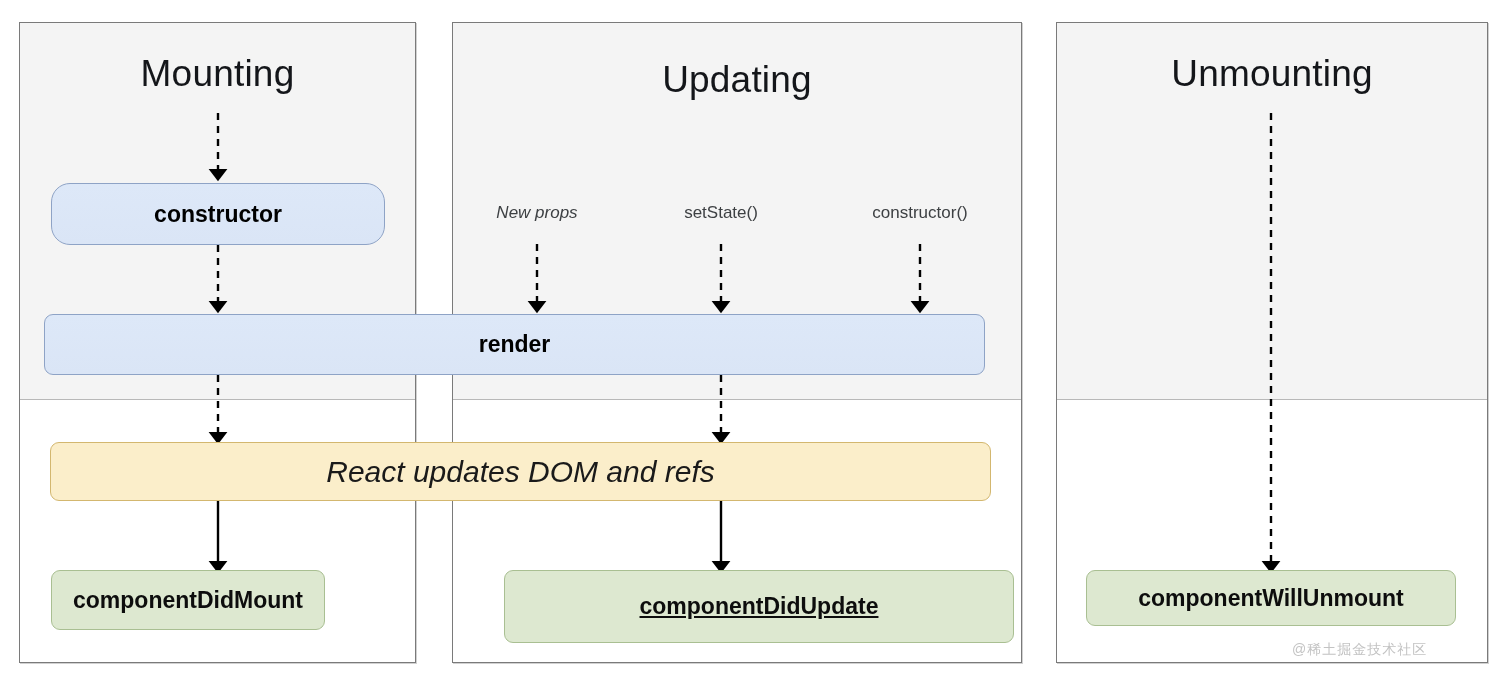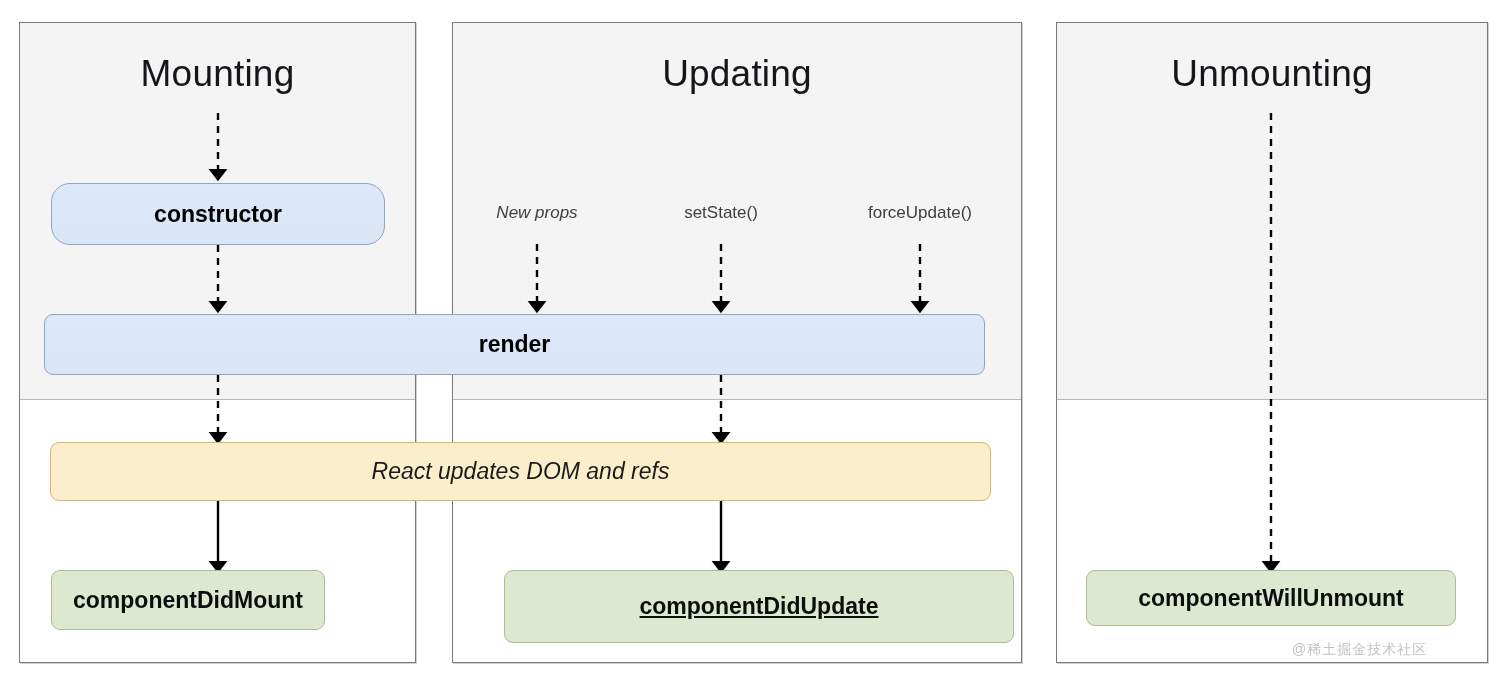--- a/index.html
+++ b/index.html
@@ -67,21 +67,21 @@
     background: #dde8d0;
     border: 1.6px solid #a9bf92;
     color: #0d0d0d;
     font-size: 23px;
     font-weight: bold;
   }
   .node-yellow {
     background: #fbeeca;
     border: 1.6px solid #d3b76f;
     color: #1a1a1a;
-    font-size: 23px;
+    font-size: 30px;
     font-style: italic;
     font-weight: normal;
   }
 
   
   .trigger {
     position: absolute;
     text-align: center;
     font-size: 17px;
     color: #3d4043;
@@ -114,21 +114,21 @@
 
 <div id="stage">
 
   <div class="panel" style="left:19px; top:22px; width:397px; height:641px;">
     <div class="panel-top" style="height:377px;"></div>
     <div class="panel-title" style="top:30px;">Mounting</div>
   </div>
 
   <div class="panel" style="left:452px; top:22px; width:570px; height:641px;">
     <div class="panel-top" style="height:377px;"></div>
-    <div class="panel-title" style="top:30px;">Updating</div>
+    <div class="panel-title" style="top:36px;">Updating</div>
   </div>
 
   <div class="panel" style="left:1056px; top:22px; width:432px; height:641px;">
     <div class="panel-top" style="height:377px;"></div>
     <div class="panel-title" style="top:30px;">Unmounting</div>
   </div>
 
   <svg id="arrows" viewBox="0 0 1512 688" xmlns="http://www.w3.org/2000/svg">
     <defs>
       <marker id="ah" markerWidth="10" markerHeight="10" refX="2.2" refY="4" orient="auto" markerUnits="strokeWidth">
@@ -162,17 +162,17 @@
   <div class="node node-yellow" style="left:50px; top:442px; width:941px; height:59px;">React updates DOM and refs</div>
 
   <div class="node node-green" style="left:51px; top:570px; width:274px; height:60px;">componentDidMount</div>
 
   <div class="node node-green" style="left:504px; top:570px; width:510px; height:73px;text-decoration:underline;">componentDidUpdate</div>
 
   <div class="node node-green" style="left:1086px; top:570px; width:370px; height:56px;">componentWillUnmount</div>
 
   <div class="trigger italic" style="left:537px; top:203px;">New props</div>
   <div class="trigger" style="left:721px; top:203px;">setState()</div>
-  <div class="trigger" style="left:920px; top:203px;">forceUpdate()</div>
+  <div class="trigger" style="left:920px; top:203px;">constructor()</div>
 
   <div class="watermark" style="left:1292px; top:641px;">@稀土掘金技术社区</div>
 
 </div>
 
 </body></html>

